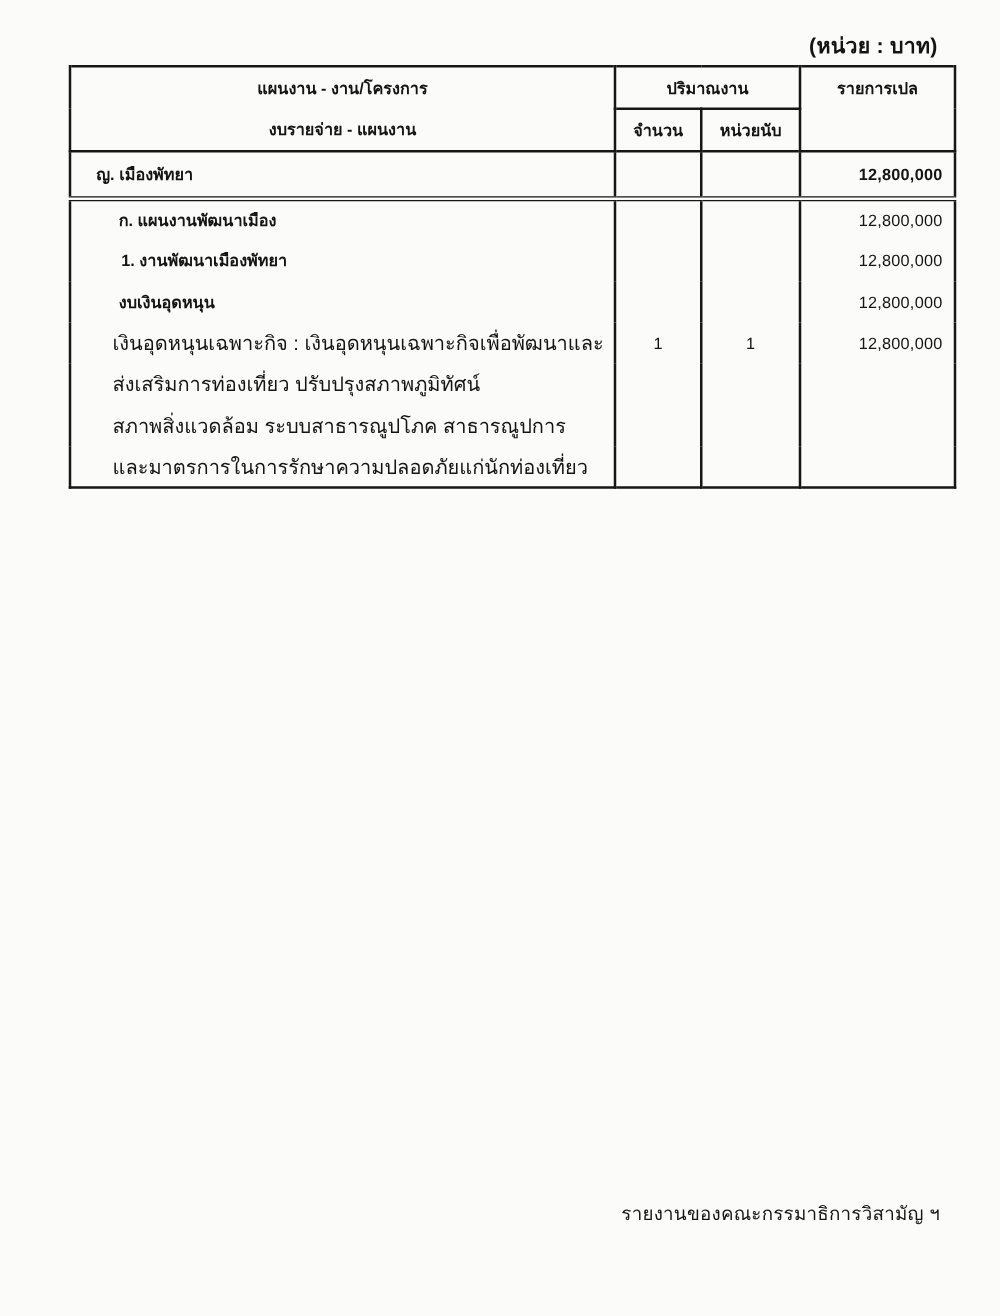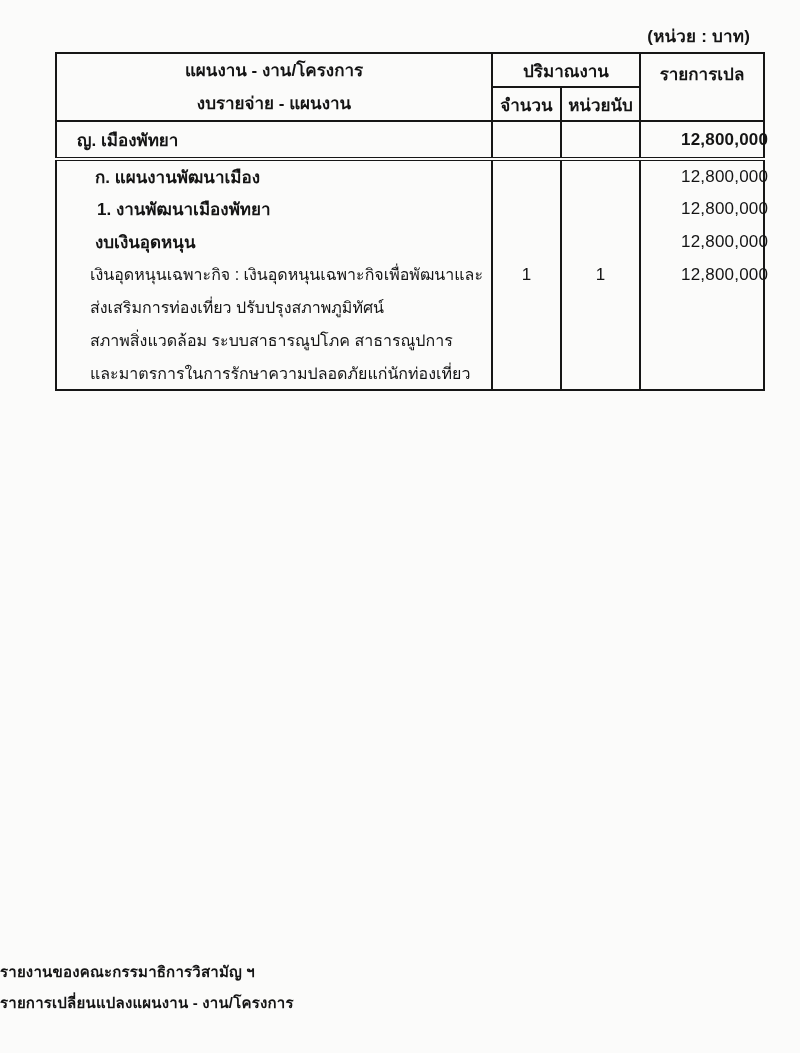--- a/index.html
+++ b/index.html
@@ -31,21 +31,21 @@
   }
   table.budget-table col.c-desc   { width: 436px; }
   table.budget-table col.c-qty    { width: 69px; }
   table.budget-table col.c-unit   { width: 79px; }
   table.budget-table col.c-budget { width: 124px; }
 
   table.budget-table { border: 2px solid #161616; }
   .budget-table th, .budget-table td {
     border-left: 2px solid #161616;
     border-right: 2px solid #161616;
-    font-size: 17px;
+    font-size: 13px;
     vertical-align: middle;
   }
   .budget-table thead th {
     font-weight: bold;
     text-align: center;
     border-bottom: 2px solid #161616;
   }
   .budget-table thead tr.h-row1 th { height: 33px; }
   .budget-table thead tr.h-row2 th { height: 33px; }
   .budget-table th.desc-head div { line-height: 33px; }
@@ -77,23 +77,23 @@
     letter-spacing: 0.2px;
     padding-left: 40px;
   }
   .row-region .cell-budget { font-weight: normal; }
 
   .page-footer {
     position: absolute;
     top: 956px;
     left: 0;
     width: 752px;
-    text-align: left;
+    text-align: right;
     font-size: 15px;
-    font-weight: bold;
+    font-weight: normal;
     line-height: 31px;
     letter-spacing: 0.2px;
   }
 </style>
 </head>
 <body>
 
 <div class="unit-label">(หน่วย : บาท)</div>
 
 <table class="budget-table">
@@ -164,14 +164,13 @@
       <td class="cell-label">และมาตรการในการรักษาความปลอดภัยแก่นักท่องเที่ยว</td>
       <td class="cell-qty"></td>
       <td class="cell-unit"></td>
       <td class="cell-budget"></td>
     </tr>
   </tbody>
 </table>
 
 <div class="page-footer">
   <div>รายงานของคณะกรรมาธิการวิสามัญ ฯ</div>
-  <div>รายการเปลี่ยนแปลงแผนงาน - งาน/โครงการ</div>
 </div>
 
 </body></html>

